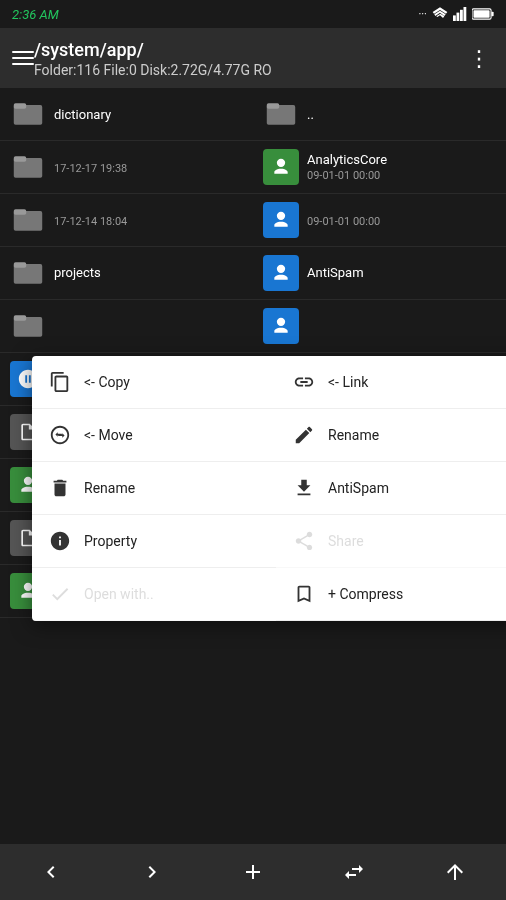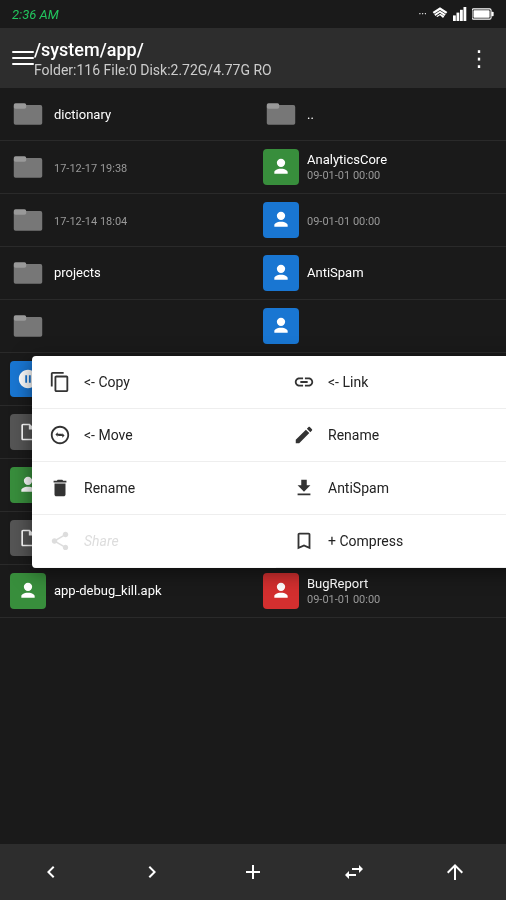--- a/index.html
+++ b/index.html
@@ -183,21 +183,20 @@
       font-size: 18px;
       color: #333;
       flex-shrink: 0;
     }
     .menu-label {
       font-size: 14px;
       color: #222;
     }
     .menu-item.disabled .menu-label {
       color: #aaa;
-      font-style: italic;
     }
 
     
     .bottom-bar {
       position: absolute;
       bottom: 0;
       left: 0;
       width: 100%;
       height: 56px;
       background: #2d2d2d;
@@ -552,30 +551,46 @@
 
         <div class="menu-item">
           <div class="menu-icon">
             <svg width="22" height="22" viewBox="0 0 24 24">
                 <path fill="#333" d="M19 9h-4V3H9v6H5l7 7 7-7zM5 18v2h14v-2H5z"></path>
               </svg>
           </div>
           <span class="menu-label">AntiSpam</span>
         </div>
 
+        <div class="menu-item">
+          <div class="menu-icon">
+            <svg width="22" height="22" viewBox="0 0 24 24">
+                <path fill="#333" d="M12 2C6.48 2 2 6.48 2 12s4.48 10 10 10 10-4.48 10-10S17.52 2 12 2zm1 15h-2v-6h2v6zm0-8h-2V7h2v2z"></path>
+              </svg>
+          </div>
+          <span class="menu-label">Property</span>
+        </div>
 
         <div class="menu-item disabled">
           <div class="menu-icon">
             <svg width="22" height="22" viewBox="0 0 24 24">
                 <path fill="#aaa" d="M18 16.08c-.76 0-1.44.3-1.96.77L8.91 12.7c.05-.23.09-.46.09-.7s-.04-.47-.09-.7l7.05-4.11c.54.5 1.25.81 2.04.81 1.66 0 3-1.34 3-3s-1.34-3-3-3-3 1.34-3 3c0 .24.04.47.09.7L8.04 9.81C7.5 9.31 6.79 9 6 9c-1.66 0-3 1.34-3 3s1.34 3 3 3c.79 0 1.5-.31 2.04-.81l7.12 4.16c-.05.21-.08.43-.08.65 0 1.61 1.31 2.92 2.92 2.92s2.92-1.31 2.92-2.92-1.31-2.92-2.92-2.92z"></path>
               </svg>
           </div>
           <span class="menu-label" style="color:#aaa;">Share</span>
         </div>
 
+        <div class="menu-item disabled">
+          <div class="menu-icon">
+            <svg width="22" height="22" viewBox="0 0 24 24">
+                <path fill="#aaa" d="M9 16.17L4.83 12l-1.42 1.41L9 19 21 7l-1.41-1.41z"></path>
+              </svg>
+          </div>
+          <span class="menu-label" style="color:#aaa;">Open with..</span>
+        </div>
 
         <div class="menu-item">
           <div class="menu-icon">
             <svg width="22" height="22" viewBox="0 0 24 24">
                 <path fill="#333" d="M17 3H7c-1.1 0-1.99.9-1.99 2L5 21l7-3 7 3V5c0-1.1-.9-2-2-2zm0 15l-5-2.18L7 18V5h10v13z"></path>
               </svg>
           </div>
           <span class="menu-label">+ Compress</span>
         </div>
 

